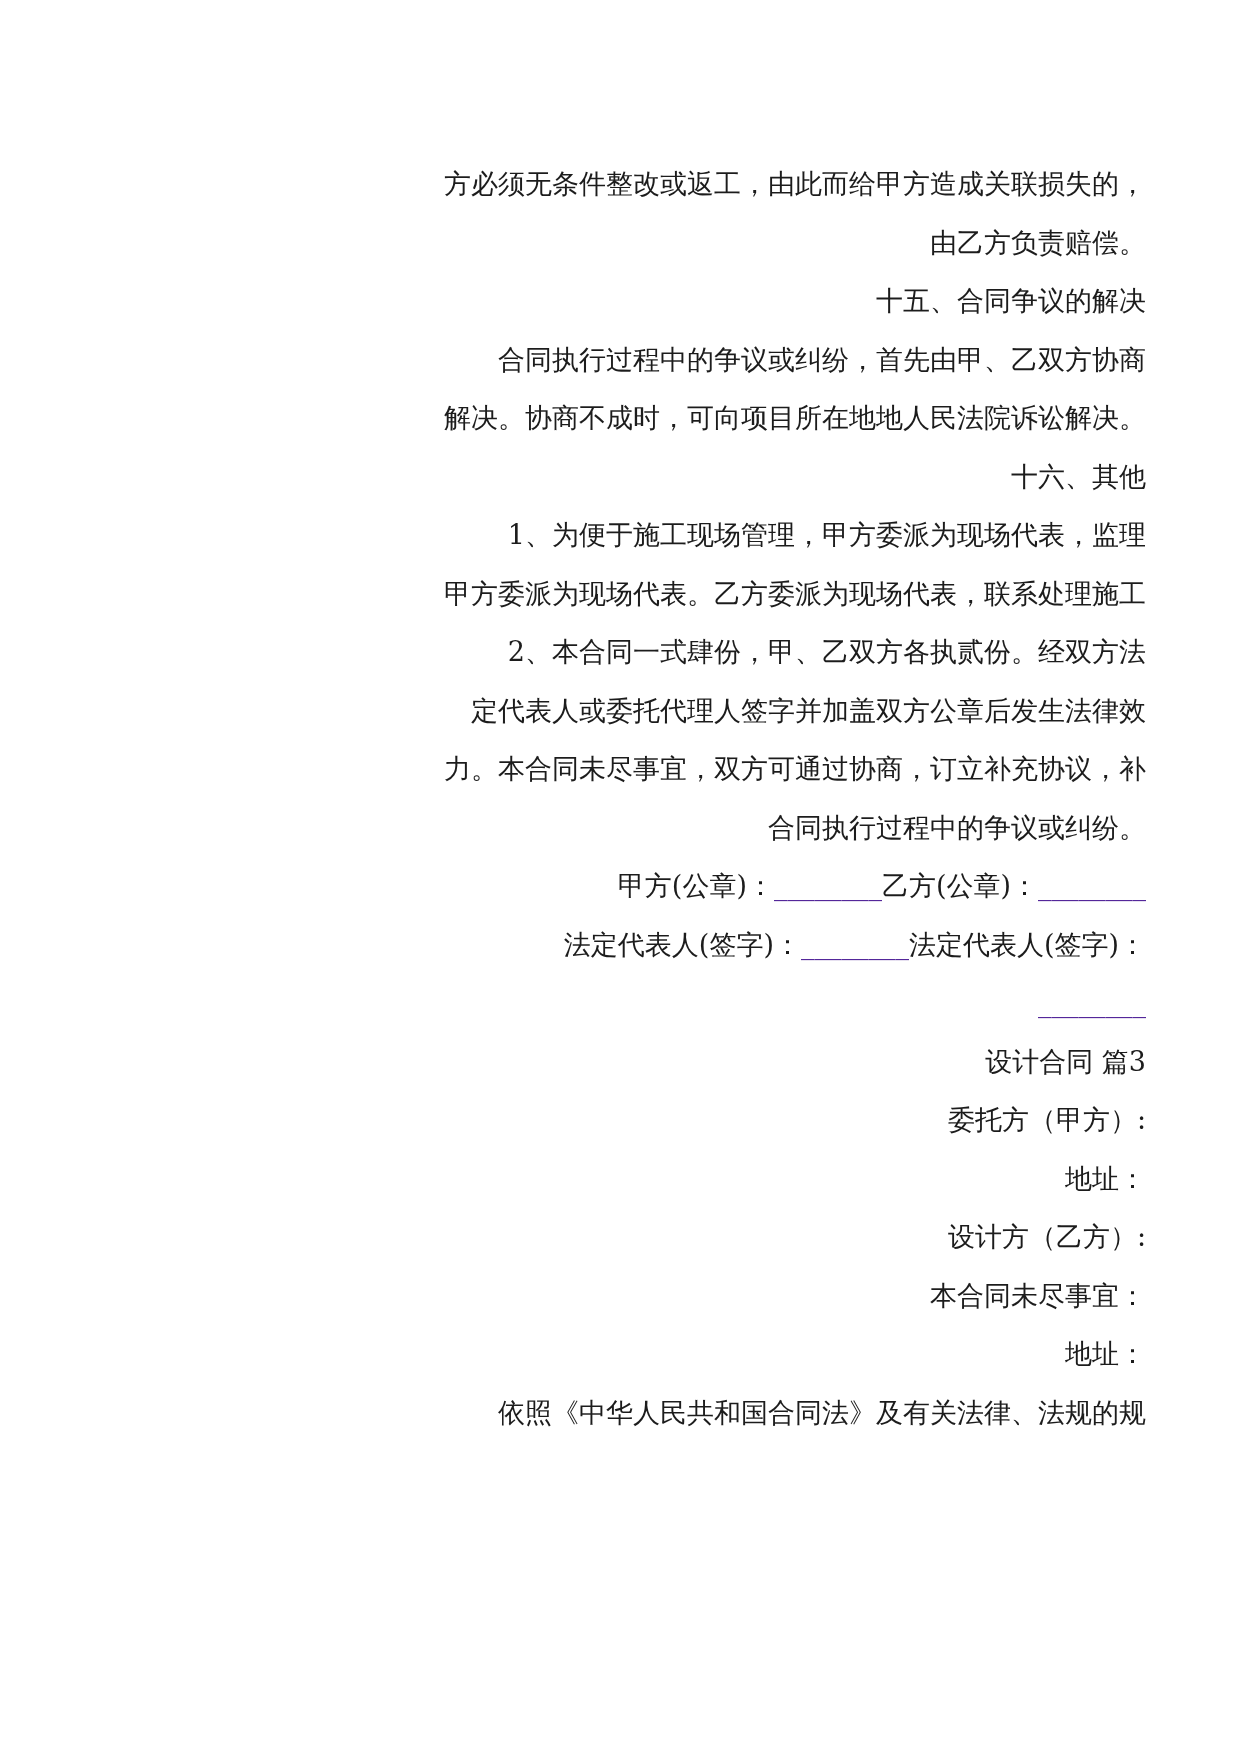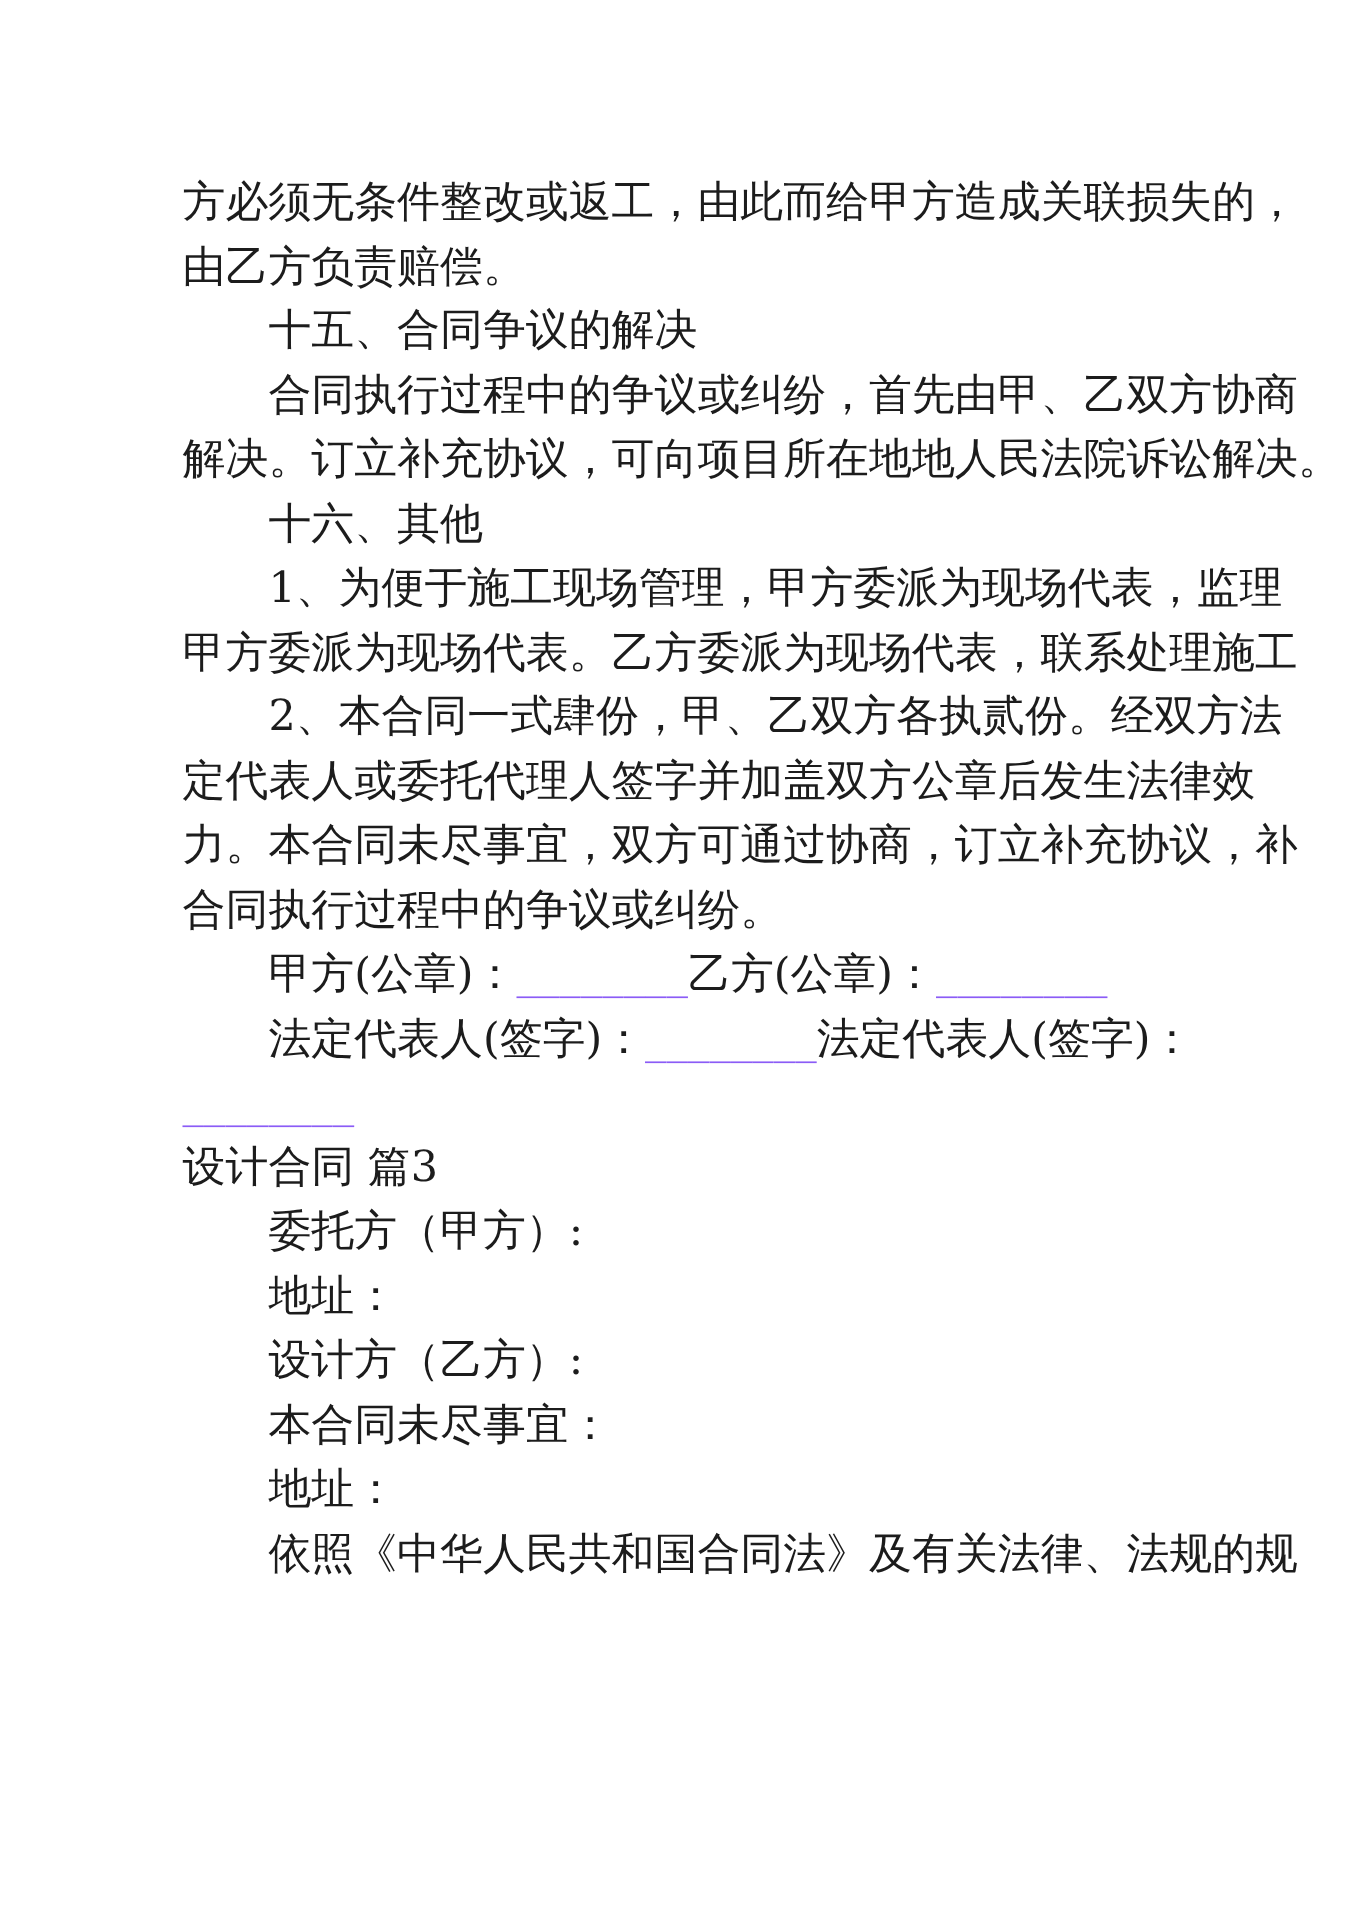--- a/index.html
+++ b/index.html
@@ -19,48 +19,49 @@
     left: 0; top: 0;
     width: 1241px;
     height: 1754px;
     background: #ffffff;
   }
   .doc {
     position: absolute;
     left: 166px;
     top: 155px;
     width: 980px;
-    font-size: 39px;
+    font-size: 27px;
     line-height: 58.5px;
     color: #1c1c1c;
+    text-align: right;
   }
   .line {
     height: 58.5px;
     white-space: nowrap;
   }
   .line.indent {
     padding-left: 78px;
   }
   .txt {
     color: #1c1c1c;
   }
   .blank {
-    color: #8b5cf6;
+    color: #4c1d95;
   }
 </style>
 </head>
 <body>
 
 <div class="page">
   <div class="doc">
       <div class="line"><span class="txt">方必须无条件整改或返工，由此而给甲方造成关联损失的，</span></div>
       <div class="line"><span class="txt">由乙方负责赔偿。</span></div>
       <div class="line indent"><span class="txt">十五、合同争议的解决</span></div>
       <div class="line indent"><span class="txt">合同执行过程中的争议或纠纷，首先由甲、乙双方协商</span></div>
-      <div class="line"><span class="txt">解决。订立补充协议，可向项目所在地地人民法院诉讼解决。</span></div>
+      <div class="line"><span class="txt">解决。协商不成时，可向项目所在地地人民法院诉讼解决。</span></div>
       <div class="line indent"><span class="txt">十六、其他</span></div>
       <div class="line indent"><span class="txt">1、为便于施工现场管理，甲方委派为现场代表，监理</span></div>
       <div class="line"><span class="txt">甲方委派为现场代表。乙方委派为现场代表，联系处理施工</span></div>
       <div class="line indent"><span class="txt">2、本合同一式肆份，甲、乙双方各执贰份。经双方法</span></div>
       <div class="line"><span class="txt">定代表人或委托代理人签字并加盖双方公章后发生法律效</span></div>
       <div class="line"><span class="txt">力。本合同未尽事宜，双方可通过协商，订立补充协议，补</span></div>
       <div class="line"><span class="txt">合同执行过程中的争议或纠纷。</span></div>
       <div class="line indent"><span class="txt">甲方(公章)：</span><span class="blank">________</span><span class="txt">乙方(公章)：</span><span class="blank">________</span></div>
       <div class="line indent"><span class="txt">法定代表人(签字)：</span><span class="blank">________</span><span class="txt">法定代表人(签字)：</span></div>
       <div class="line"><span class="blank">________</span></div>

